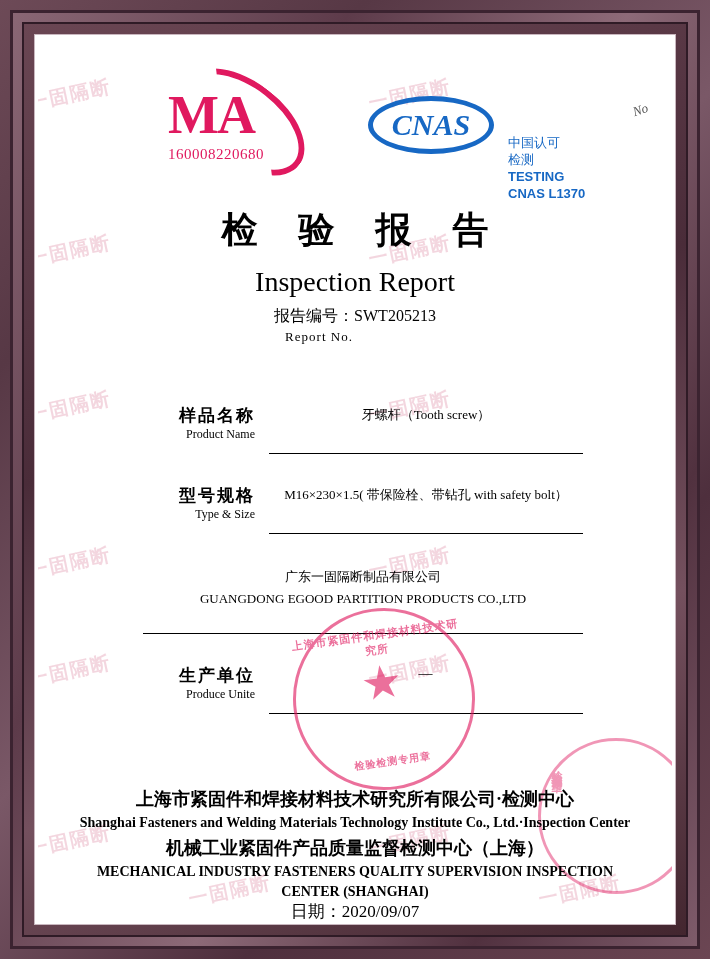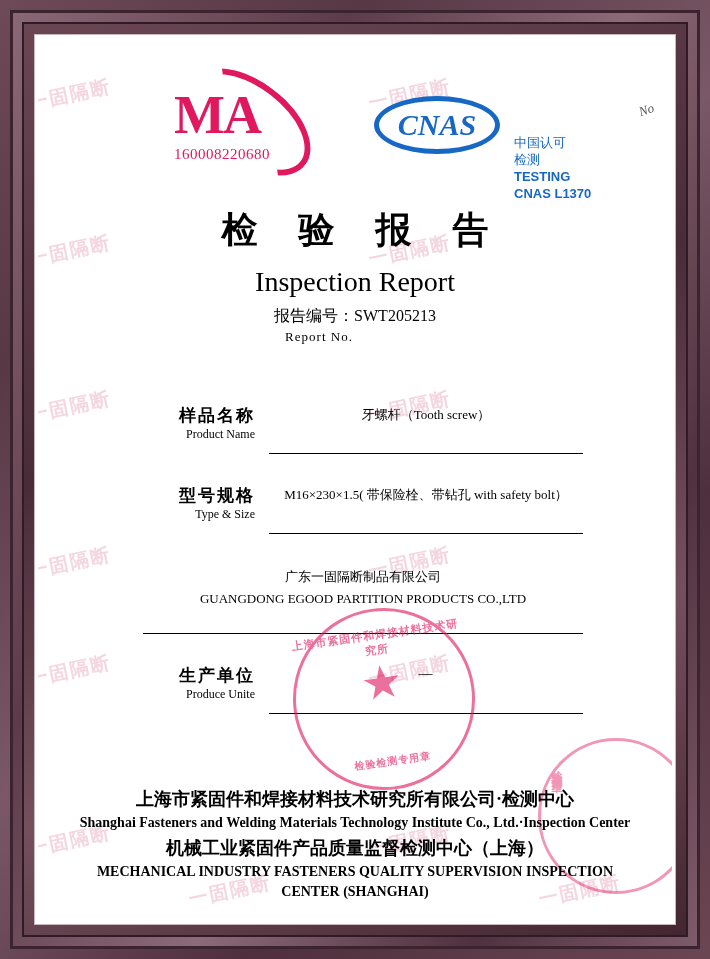--- a/index.html
+++ b/index.html
@@ -64,21 +64,21 @@
     white-space: nowrap;
     transform: rotate(-12deg);
     pointer-events: none;
     font-weight: bold;
   }
 
   
   .logos {
     position: absolute;
     top: 38px;
-    left: 6px;
+    left: 0;
     width: 100%;
     height: 120px;
   }
   .ma-logo {
     position: absolute;
     left: 130px;
     top: 10px;
     width: 140px;
     height: 90px;
   }
@@ -485,14 +485,18 @@
   </div>
 
   <div class="footer">
     <div class="foot-cn1">上海市紧固件和焊接材料技术研究所有限公司·检测中心</div>
     <div class="foot-en1">Shanghai Fasteners and Welding Materials Technology Institute Co., Ltd.·Inspection Center</div>
     <div class="foot-cn2">机械工业紧固件产品质量监督检测中心（上海）</div>
     <div class="foot-en2">MECHANICAL INDUSTRY FASTENERS QUALITY SUPERVISION INSPECTION</div>
     <div class="foot-en2">CENTER (SHANGHAI)</div>
   </div>
 
+  <div class="date-block">
+    <div class="date-line">日期：2020/09/07</div>
+
+  </div>
 
 </div>
 
 </body></html>

